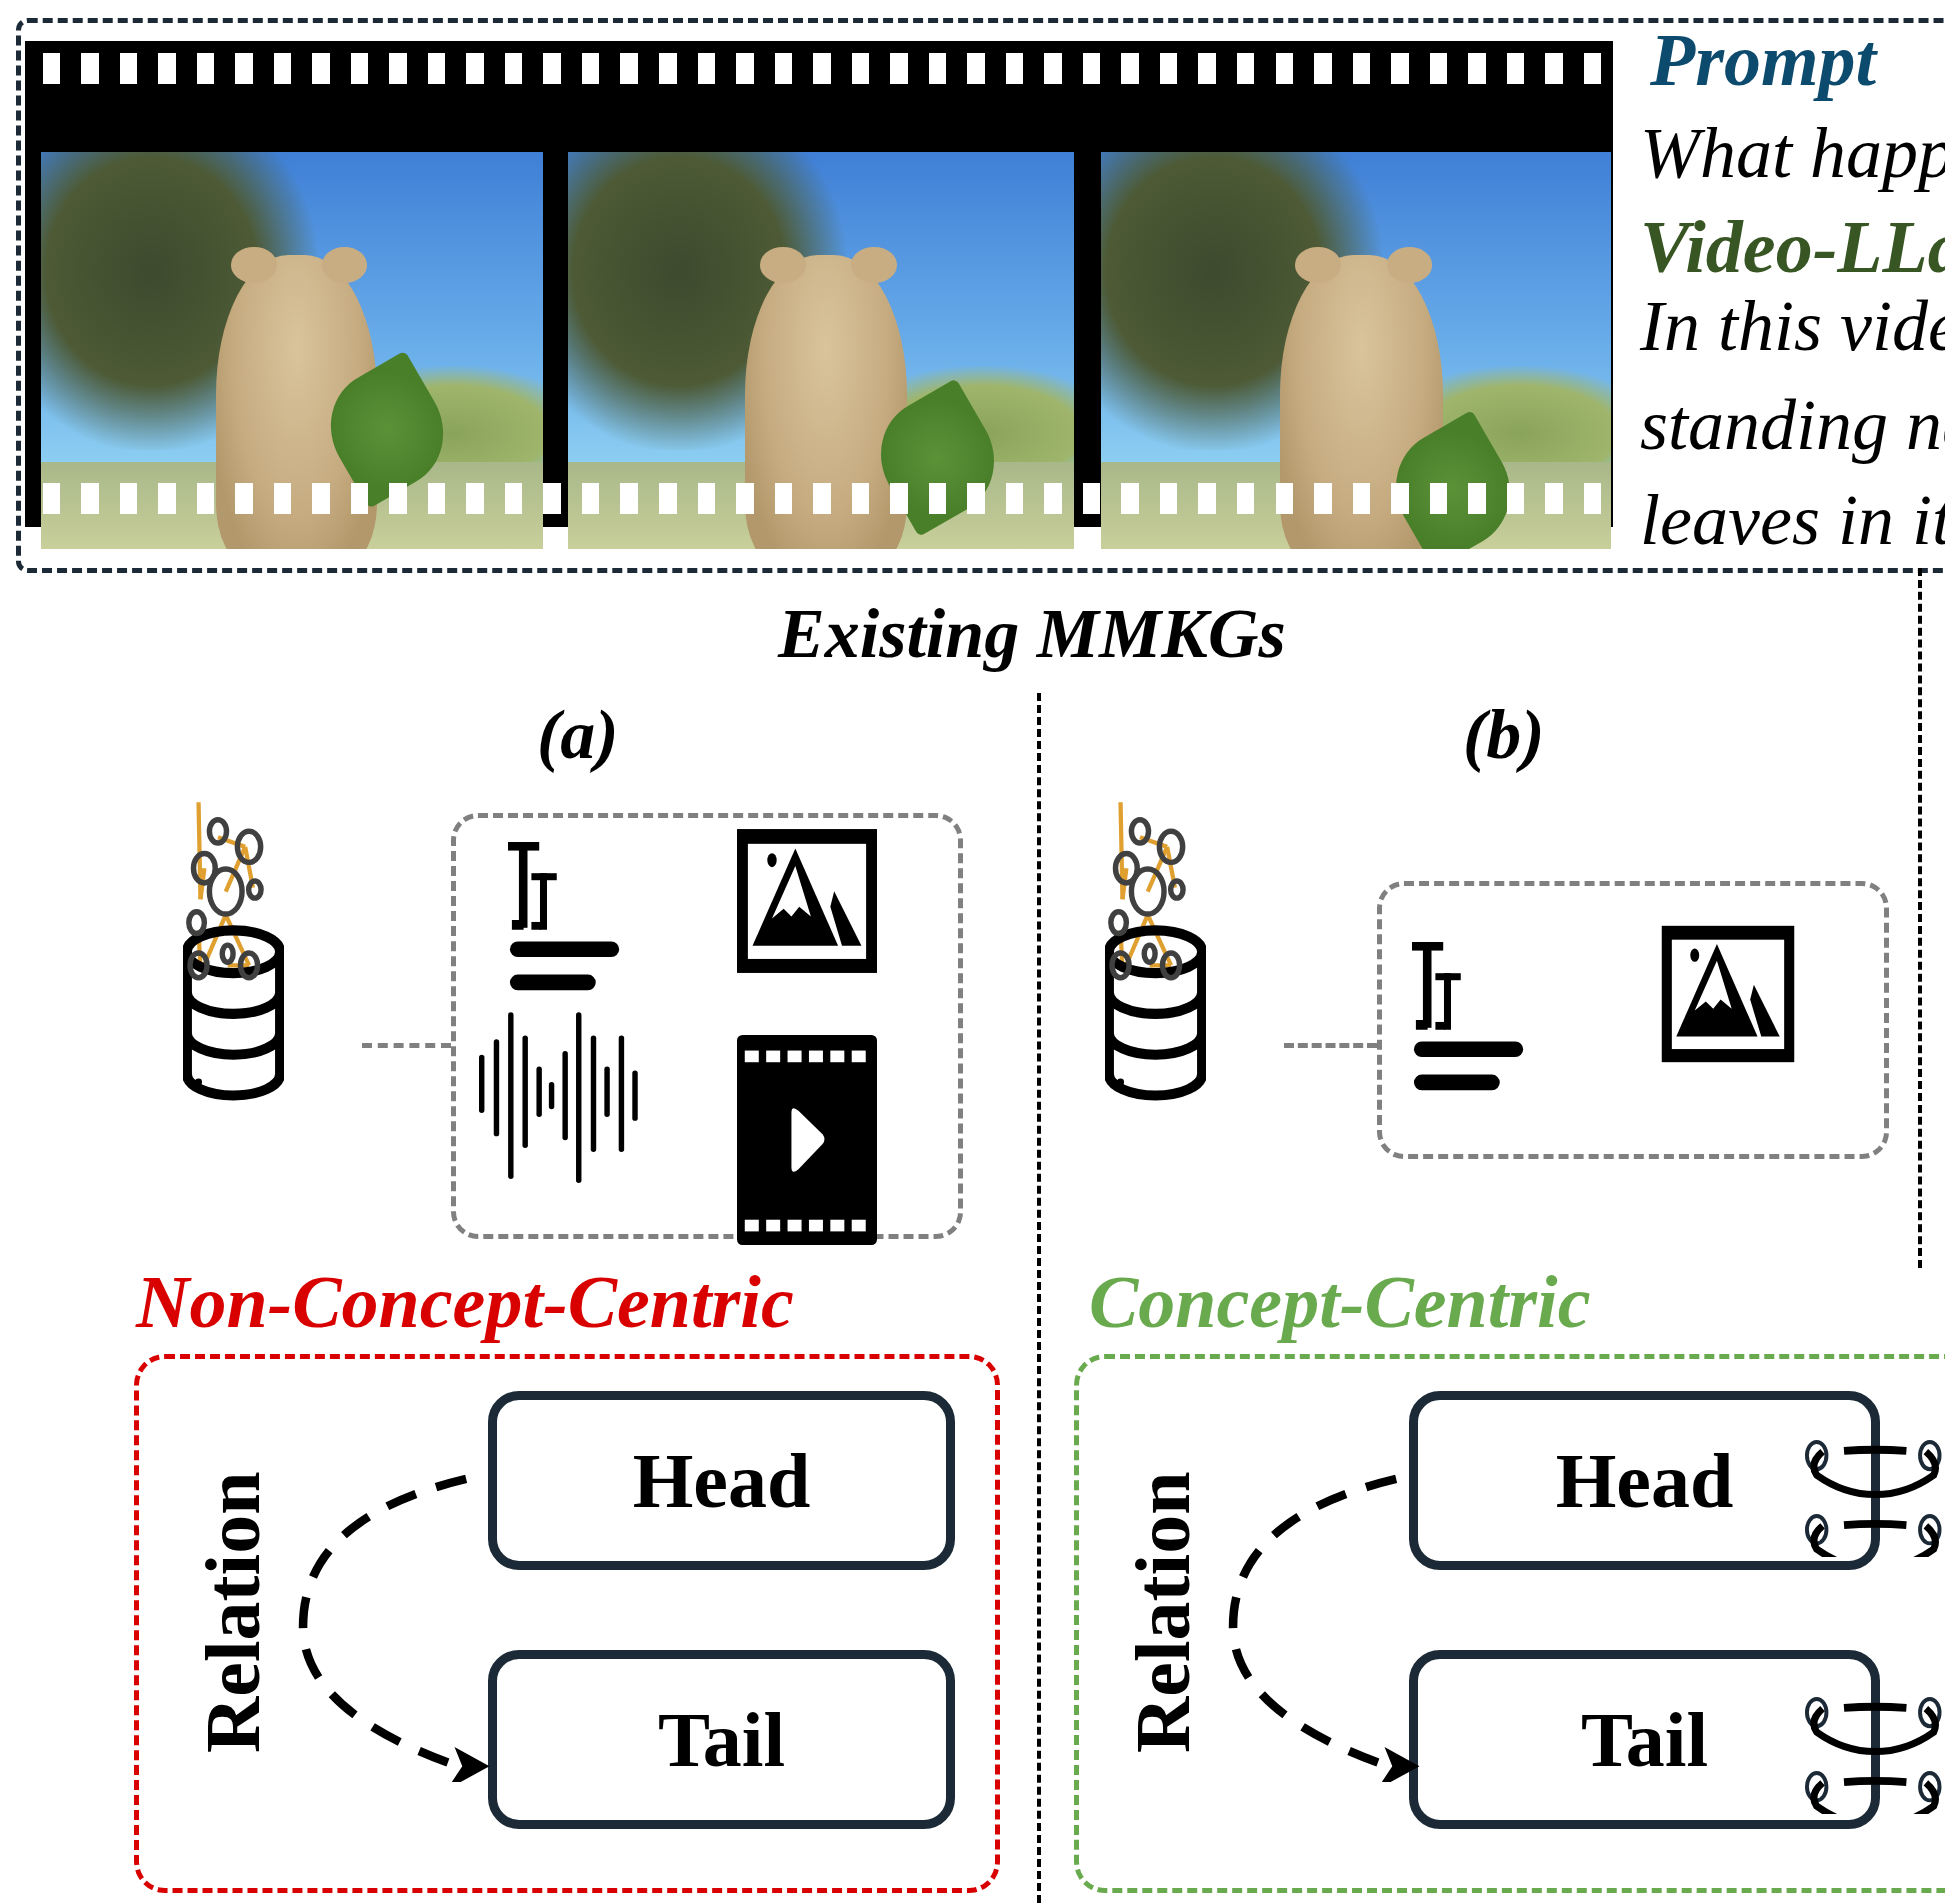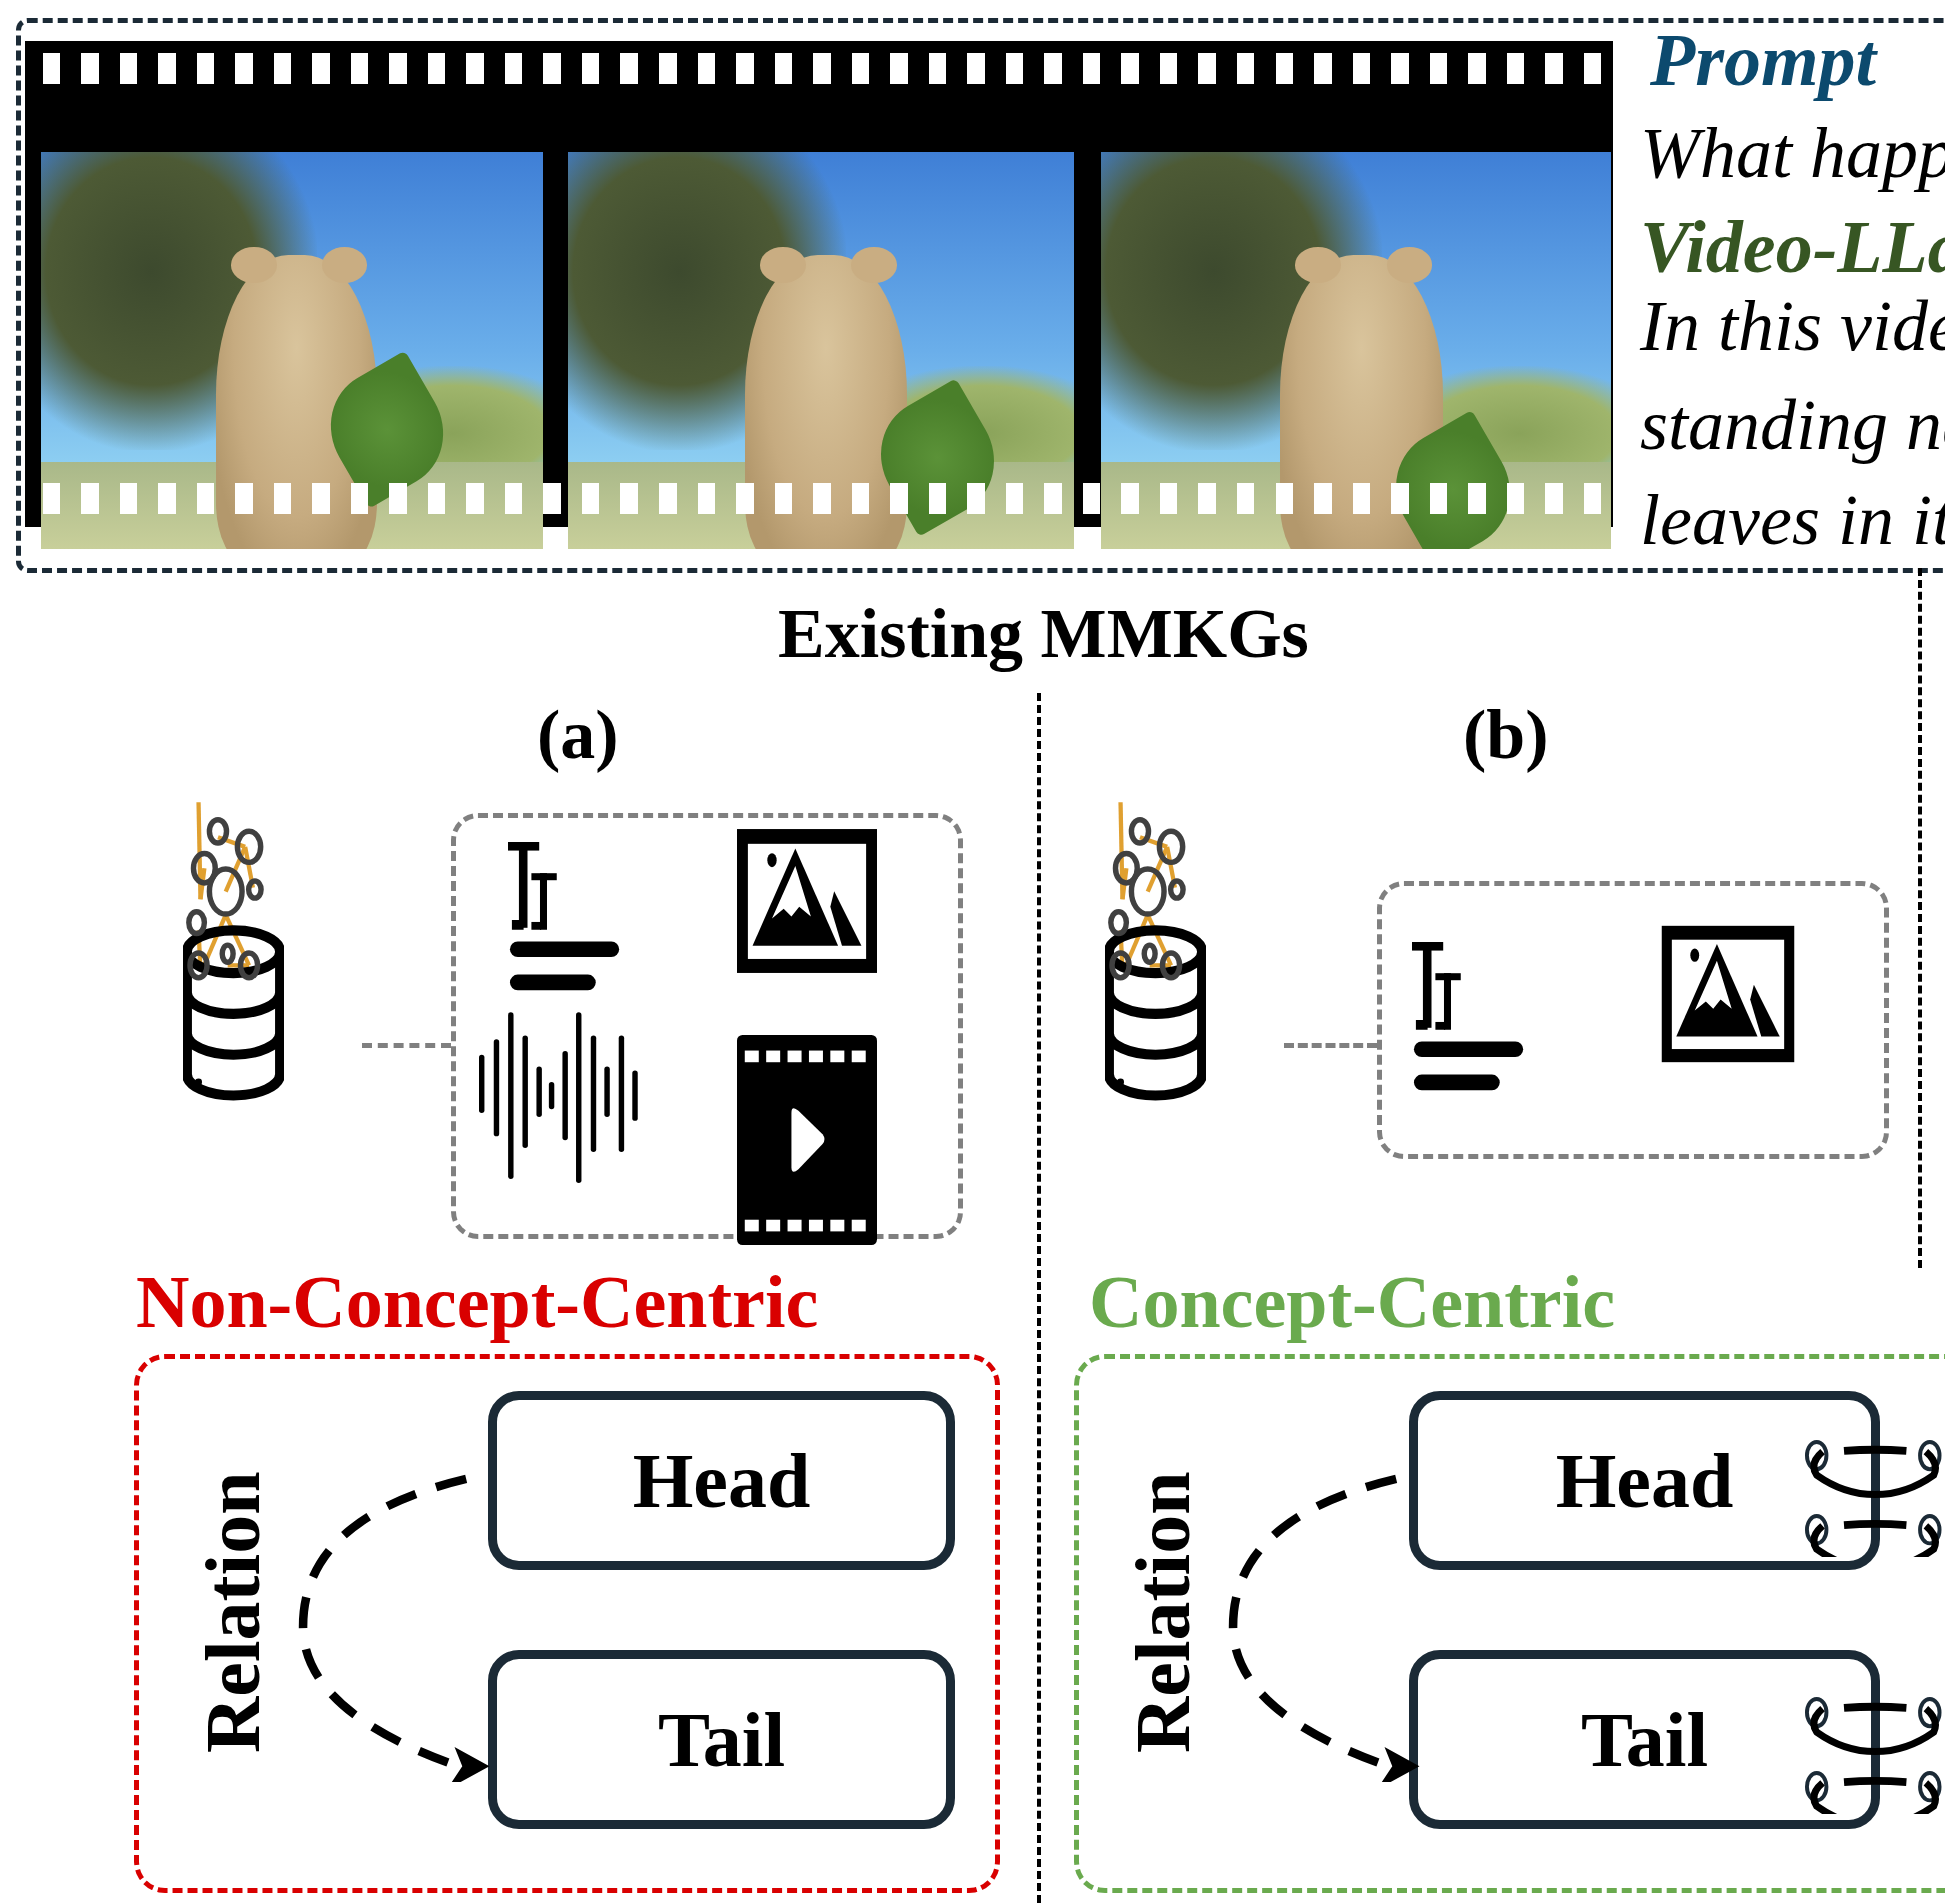--- a/index.html
+++ b/index.html
@@ -19,30 +19,30 @@
   .frame .ear1,.frame .ear2{position:absolute;width:9%;height:9%;background:#c9ad82;border-radius:50%;top:24%;}
   .frame .leaf{position:absolute;width:22%;height:30%;background:radial-gradient(ellipse,#5b9238 0%,#4a7f2a 70%);border-radius:50% 5% 50% 5%;transform:rotate(-30deg);}
   .txt{font-style:italic;white-space:nowrap;line-height:1;}
   .h-prompt{left:1650px;top:23px;font-size:74px;font-weight:bold;color:#0c4a6e;}
   .q{left:1640px;top:117px;font-size:72px;color:#000;}
   .h-model{left:1640px;top:210px;font-size:74px;font-weight:bold;color:#375623;}
   .ans1{left:1640px;top:290px;font-size:72px;color:#000;}
   .ans2{left:1640px;top:389px;font-size:72px;color:#000;}
   .ans3{left:1640px;top:484px;font-size:72px;color:#000;}
   .vline{border-left:4.7px dashed #000;width:0;}
-  .title-b{font-weight:bold;font-size:70px;white-space:nowrap;line-height:1;color:#000;}
+  .title-b{font-weight:bold;font-style:italic;font-size:70px;white-space:nowrap;line-height:1;color:#000;}
   .gray-box{border:5.4px dashed #808080;border-radius:27px;}
   .conn{border-top:5.4px dashed #808080;height:0;}
   .node{fill:none;stroke:#404040;stroke-width:14;}
   .edge{stroke:#e0a030;stroke-width:11;}
   .red-box{border:5.4px dashed #d90000;border-radius:31px;}
   .green-box{border:5.4px dashed #6aaa4e;border-radius:31px;}
   .ent{border:9.3px solid #1b2a36;border-radius:31px;background:#fff;display:flex;align-items:center;justify-content:center;font-family:"Liberation Serif",serif;font-weight:bold;font-size:78px;color:#000;box-sizing:border-box;}
   .rel{font-family:"Liberation Serif",serif;font-weight:bold;font-size:78px;transform:rotate(-90deg);transform-origin:center;white-space:nowrap;}
-  .sec-label{font-weight:bold;font-size:74px;white-space:nowrap;line-height:1;text-align:right;}
+  .sec-label{font-weight:bold;font-style:italic;font-size:74px;white-space:nowrap;line-height:1;text-align:right;}
 </style>
 </head>
 <body>
 
 <div class="abs dash-dark prompt-box"></div>
 
 <div class="abs film">
   <div class="holes" style="top:11.7px">
     <span></span>
       <span></span>

